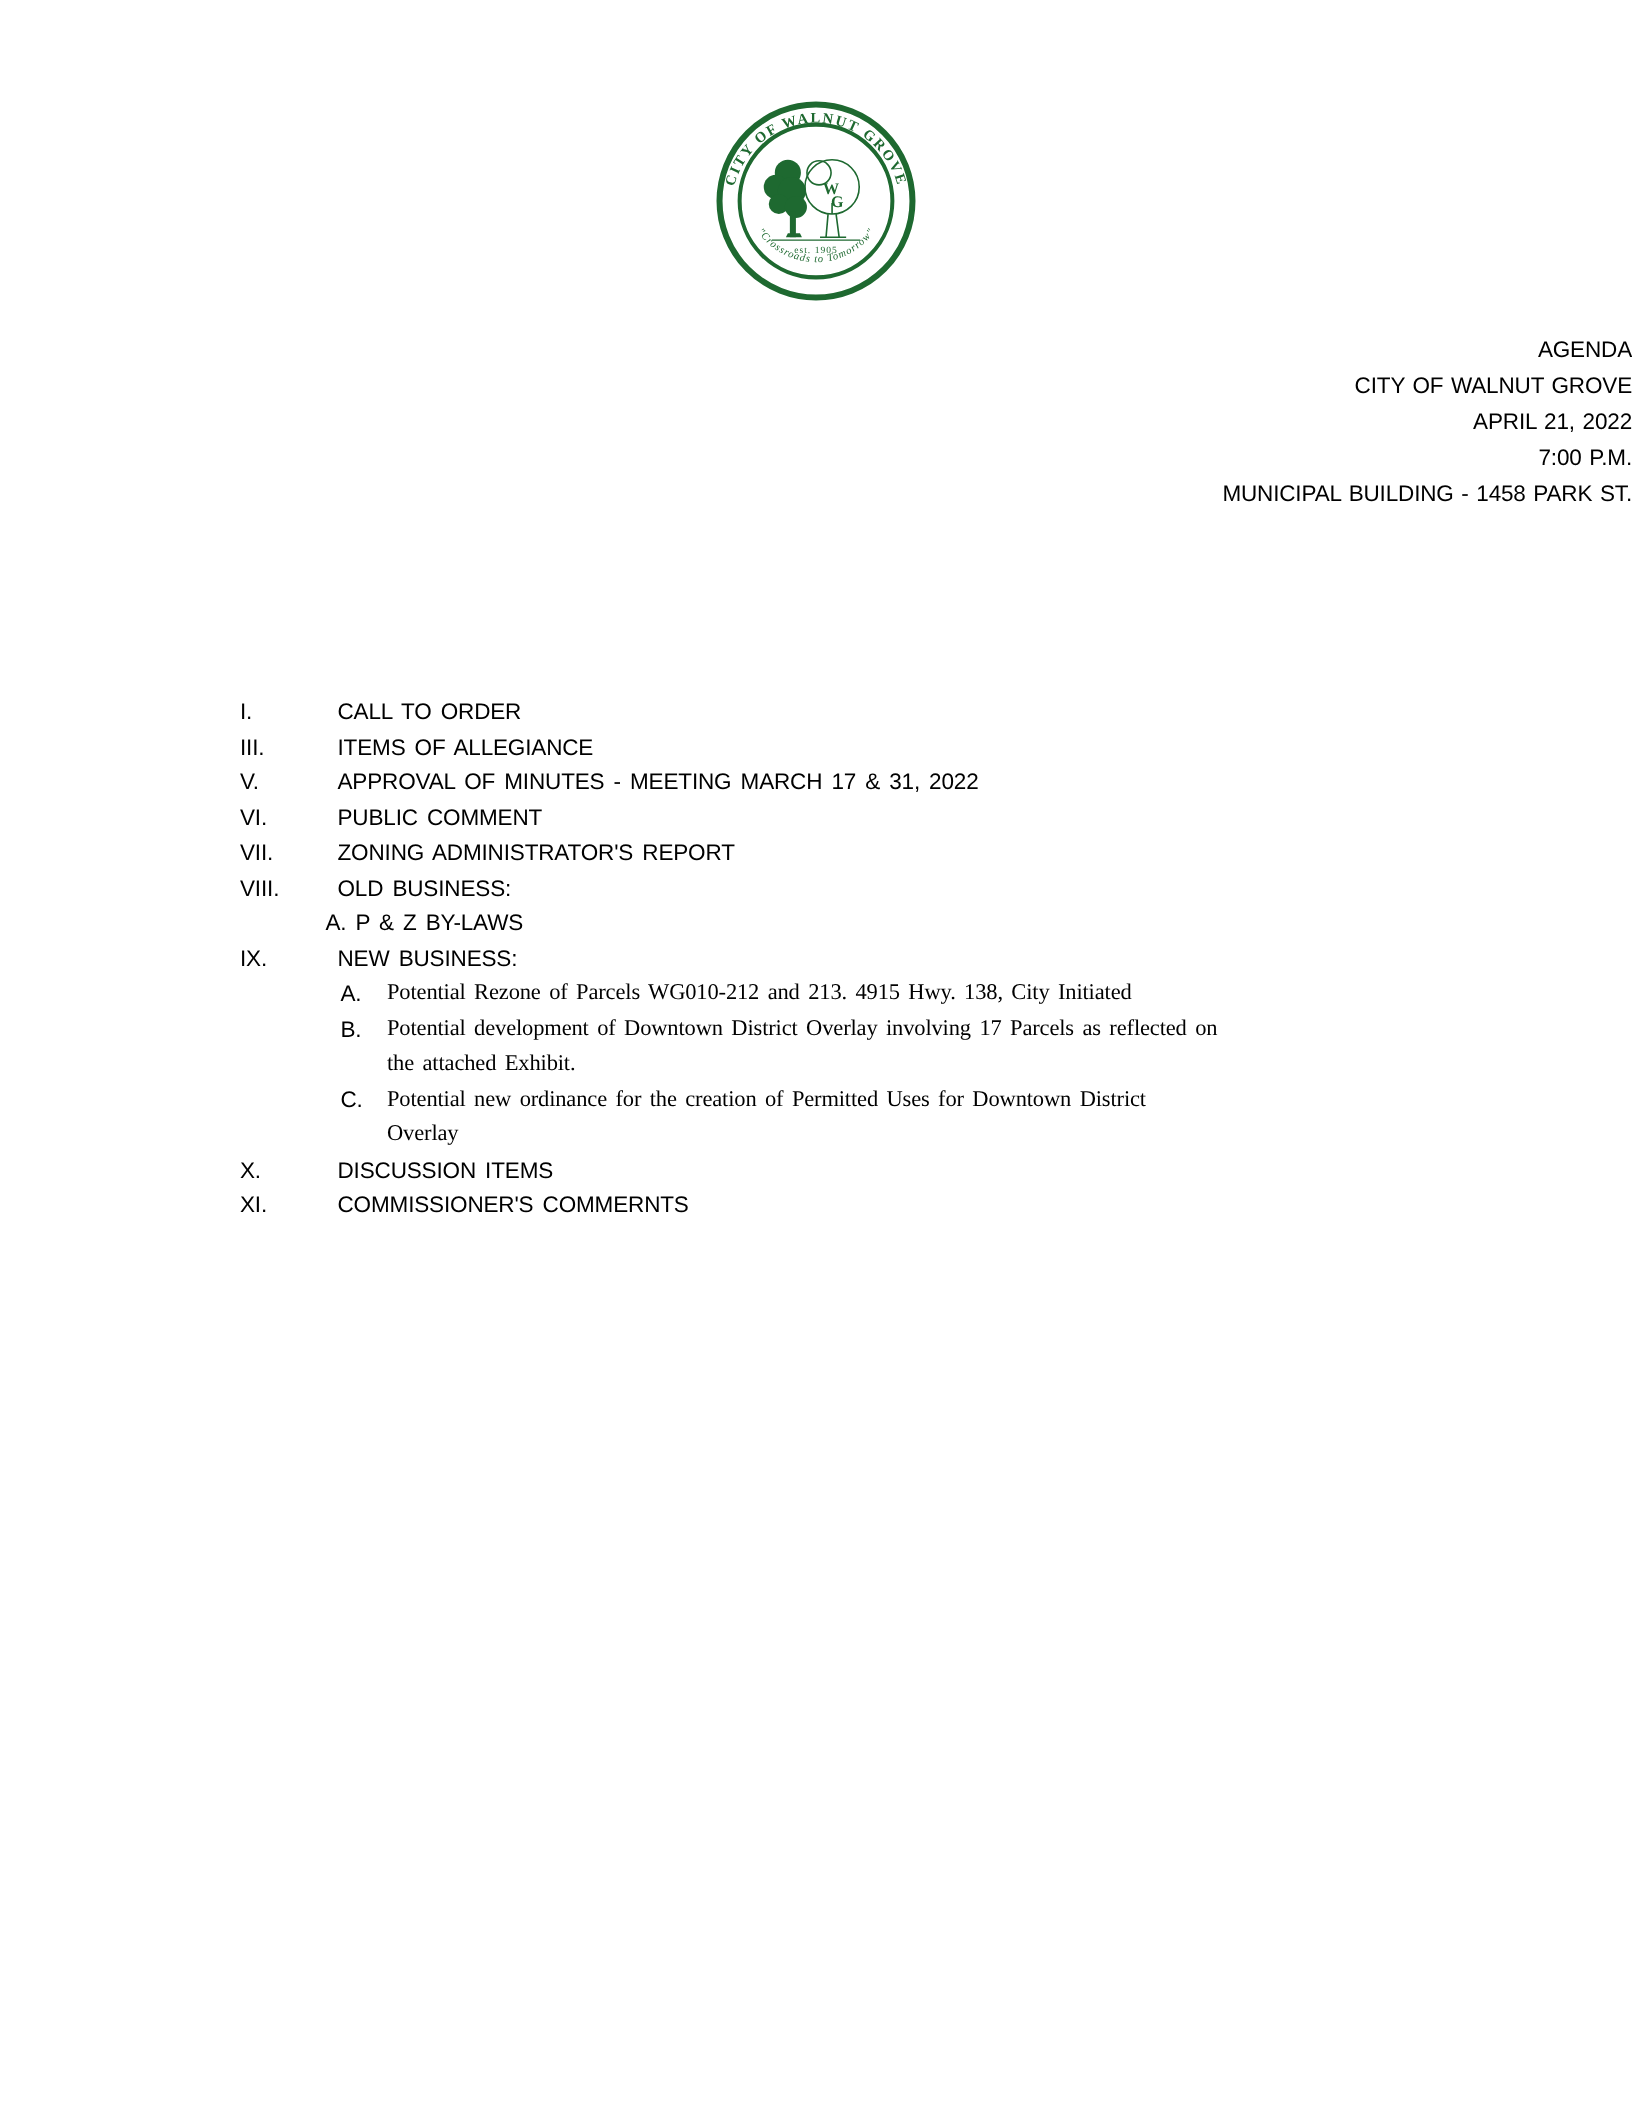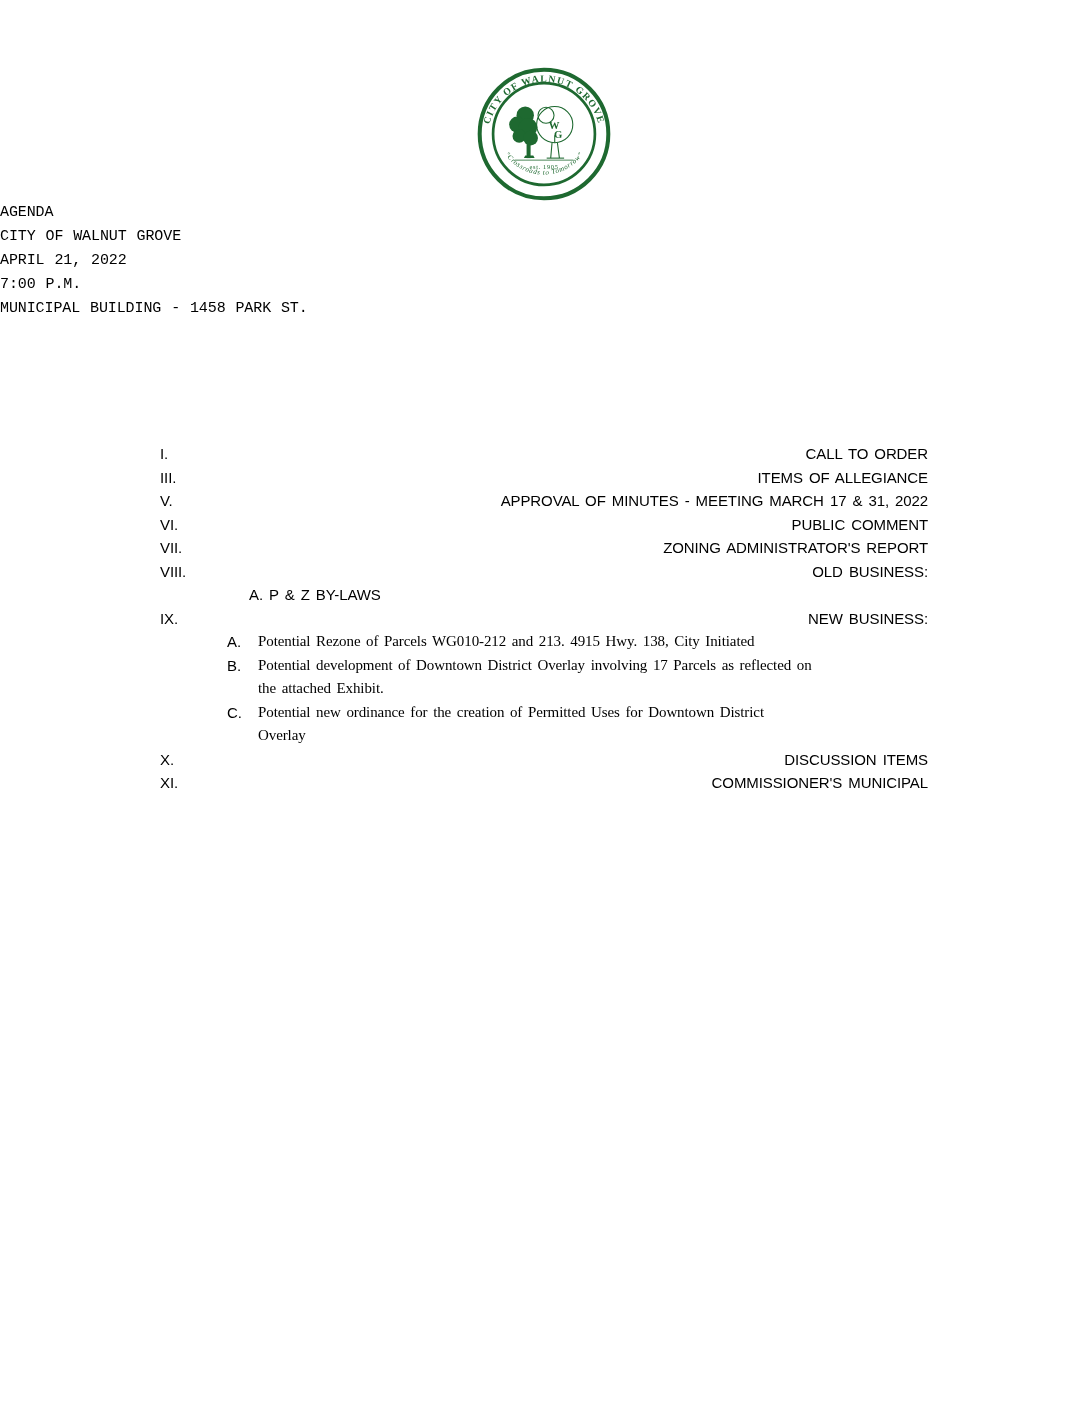--- a/index.html
+++ b/index.html
@@ -9,41 +9,41 @@
     background:#ffffff;
     color:#000;
     font-family:"Liberation Sans",sans-serif;
     overflow:hidden;
   }
   .logo-wrap{
     padding-top:67px;
     display:flex;justify-content:center;
   }
   .doc-header{
-    text-align:left;
+    margin-top:21px;
+    text-align:right;
     font-size:15px;
     line-height:24px;
     letter-spacing:-0.1px;
     word-spacing:1px;
     color:#000;
-    font-family:Liberation Mono, monospace;
   }
   .agenda-list{
     margin-top:121px;
     padding-left:160px;
     padding-right:160px;
     font-size:15px;
     line-height:23.5px;
     letter-spacing:-0.1px;
     word-spacing:2px;
   }
   .item-row{display:flex;}
   .numeral{flex:0 0 65px;}
-  .item-text{flex:1;text-align:right;}
-  .sub-plain{margin-left:89px;}
+  .item-text{flex:1;}
+  .sub-plain{margin-left:57px;}
   .sub-row{display:flex;margin-left:67px;max-width:700px;}
   .sub-label{flex:0 0 31px;}
   .sub-text{flex:1;white-space:pre-line;font-family:Liberation Serif, serif;}
 </style>
 </head>
 <body>
 
 <div class="page">
 
   <div class="logo-wrap">
@@ -139,17 +139,17 @@
         <span class="sub-label">C.</span>
         <span class="sub-text">Potential new ordinance for the creation of Permitted Uses for Downtown District
 Overlay</span>
       </div>
       <div class="item-row">
         <span class="numeral">X.</span>
         <span class="item-text">DISCUSSION ITEMS</span>
       </div>
       <div class="item-row">
         <span class="numeral">XI.</span>
-        <span class="item-text">COMMISSIONER'S MUNICIPAL</span>
+        <span class="item-text">COMMISSIONER'S COMMERNTS</span>
       </div>
     </div>
 
 </div>
 
 </body></html>

